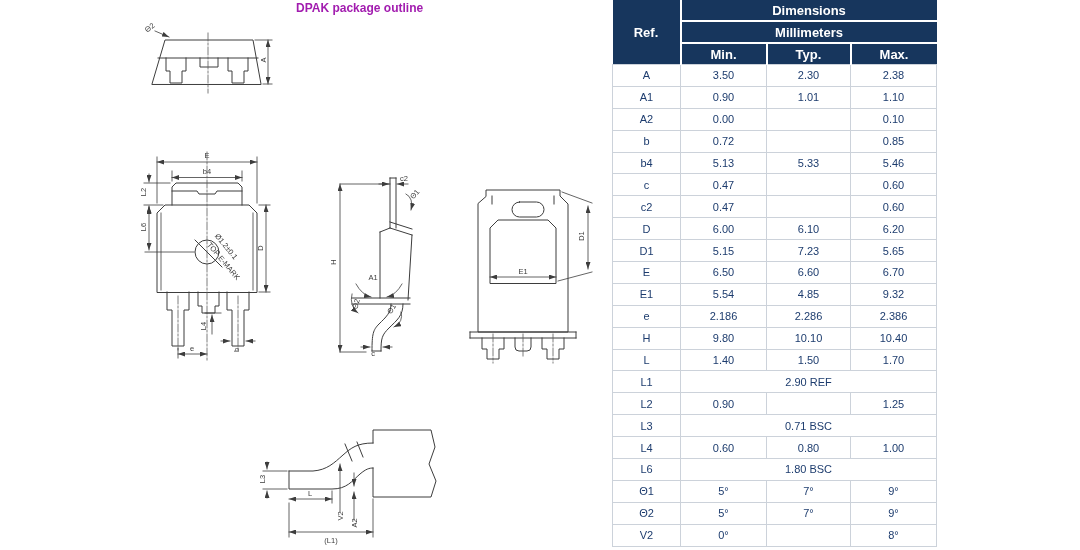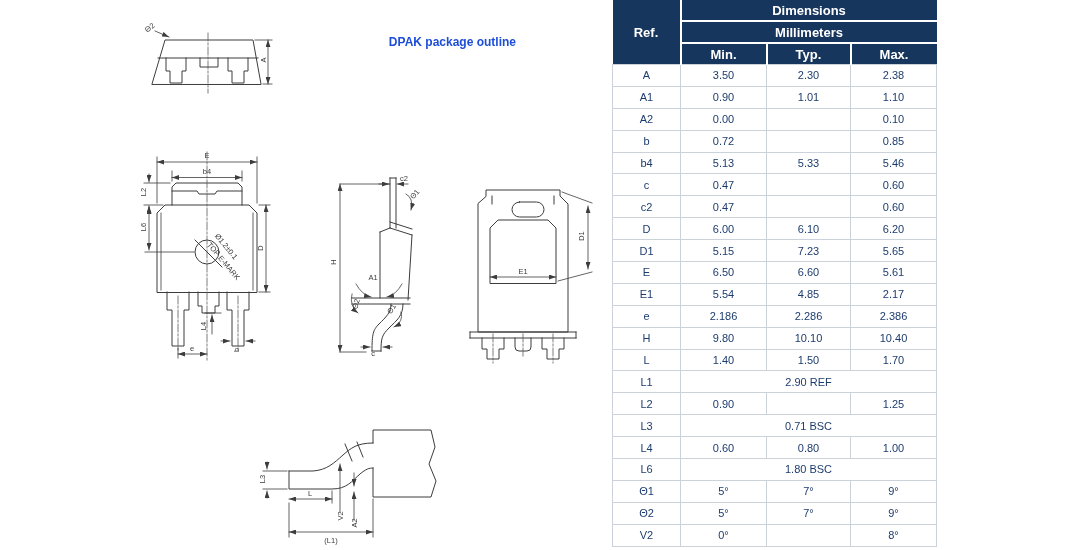--- a/index.html
+++ b/index.html
@@ -1,22 +1,22 @@
 <!DOCTYPE html>
 <html><head>
 <meta charset="utf-8">
 <style>
   html,body{margin:0;padding:0;}
   body{
     width:1080px;height:550px;position:relative;background:#ffffff;
     font-family:"Liberation Sans",sans-serif;overflow:hidden;
   }
   .page-title{
-    position:absolute;left:296px;top:1px;width:220px;text-align:right;
-    font-size:12px;font-weight:bold;color:#1d4ed8;margin-top:34px;
+    position:absolute;left:296px;top:1px;width:220px;text-align:left;
+    font-size:12px;font-weight:bold;color:#a21caf;
   }
   .drawing-svg{position:absolute;left:0;top:0;}
   .draw{stroke:#3d3d3d;stroke-width:1;fill:none;stroke-linecap:square;stroke-linejoin:miter;}
   .dim{stroke-width:0.8;}
   .cl{stroke-dasharray:8 2 2 2;stroke-width:0.8;stroke:#5a5a5a;}
   .drawing-svg text{stroke:none;fill:#3a3a3a;font-size:7.5px;font-family:"Liberation Sans",sans-serif;}
   .tablewrap{position:absolute;left:612px;top:0;width:324px;height:550px;}
   table.dims{border-collapse:collapse;table-layout:fixed;width:324px;}
   table.dims th{
     background:#17365d;color:#ffffff;font-size:13px;font-weight:bold;
@@ -266,27 +266,27 @@
       <tr>
           <td>D1</td>
           <td>5.15</td>
           <td>7.23</td>
           <td>5.65</td>
         </tr>
       <tr>
           <td>E</td>
           <td>6.50</td>
           <td>6.60</td>
-          <td>5.61</td>
+          <td>6.70</td>
         </tr>
       <tr>
           <td>E1</td>
           <td>5.54</td>
           <td>4.85</td>
-          <td>2.17</td>
+          <td>9.32</td>
         </tr>
       <tr>
           <td>e</td>
           <td>2.186</td>
           <td>2.286</td>
           <td>2.386</td>
         </tr>
       <tr>
           <td>H</td>
           <td>9.80</td>

